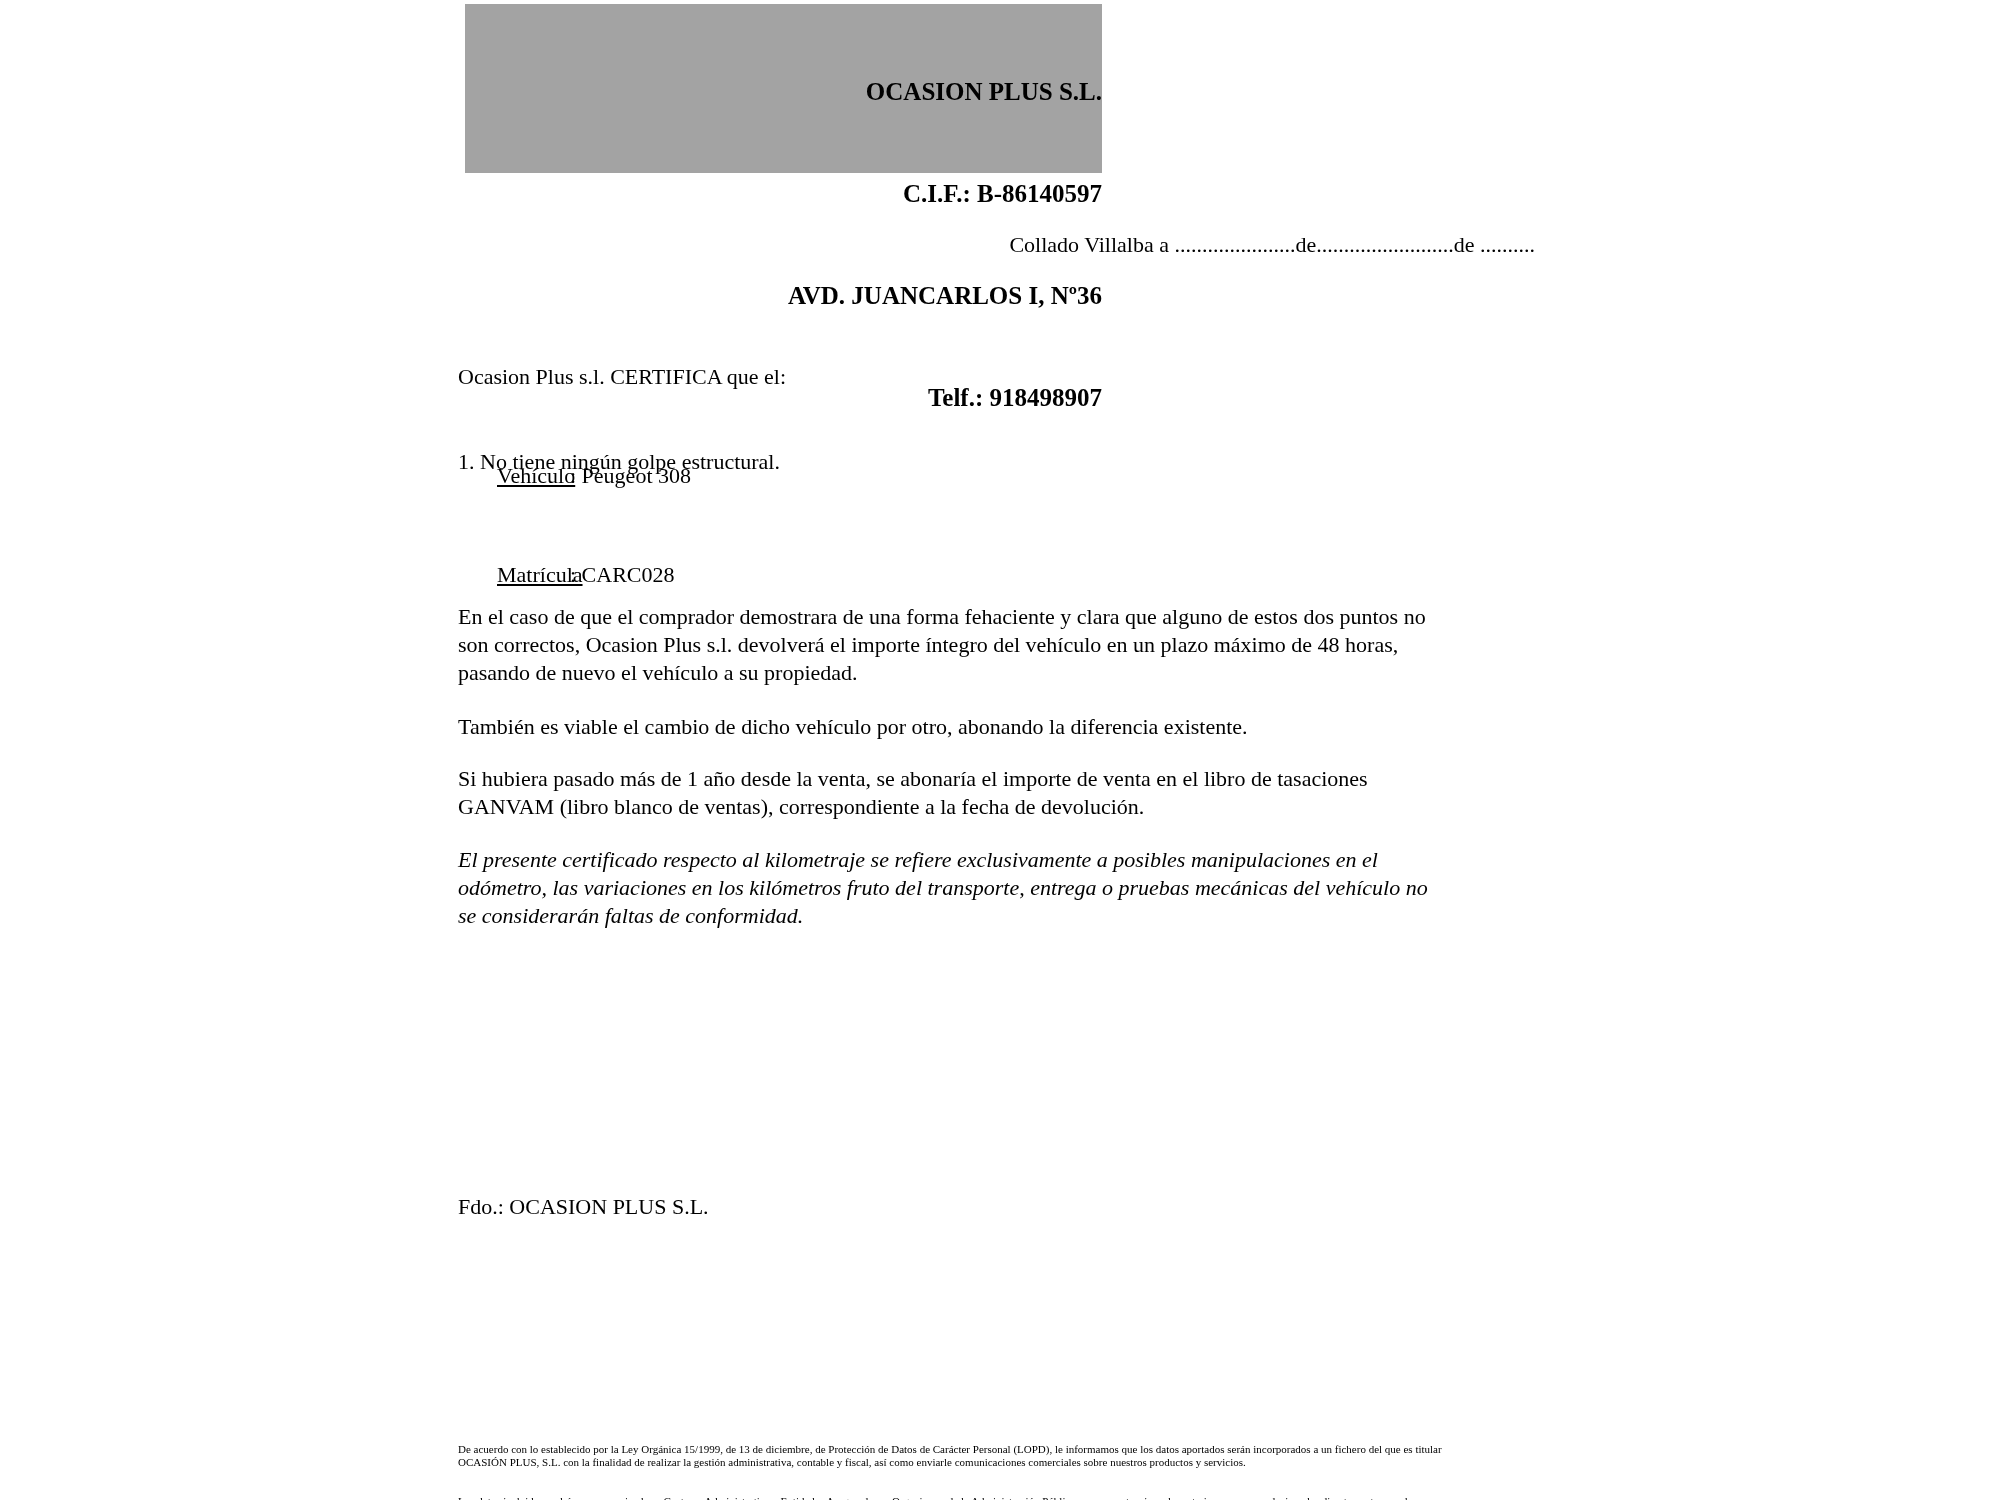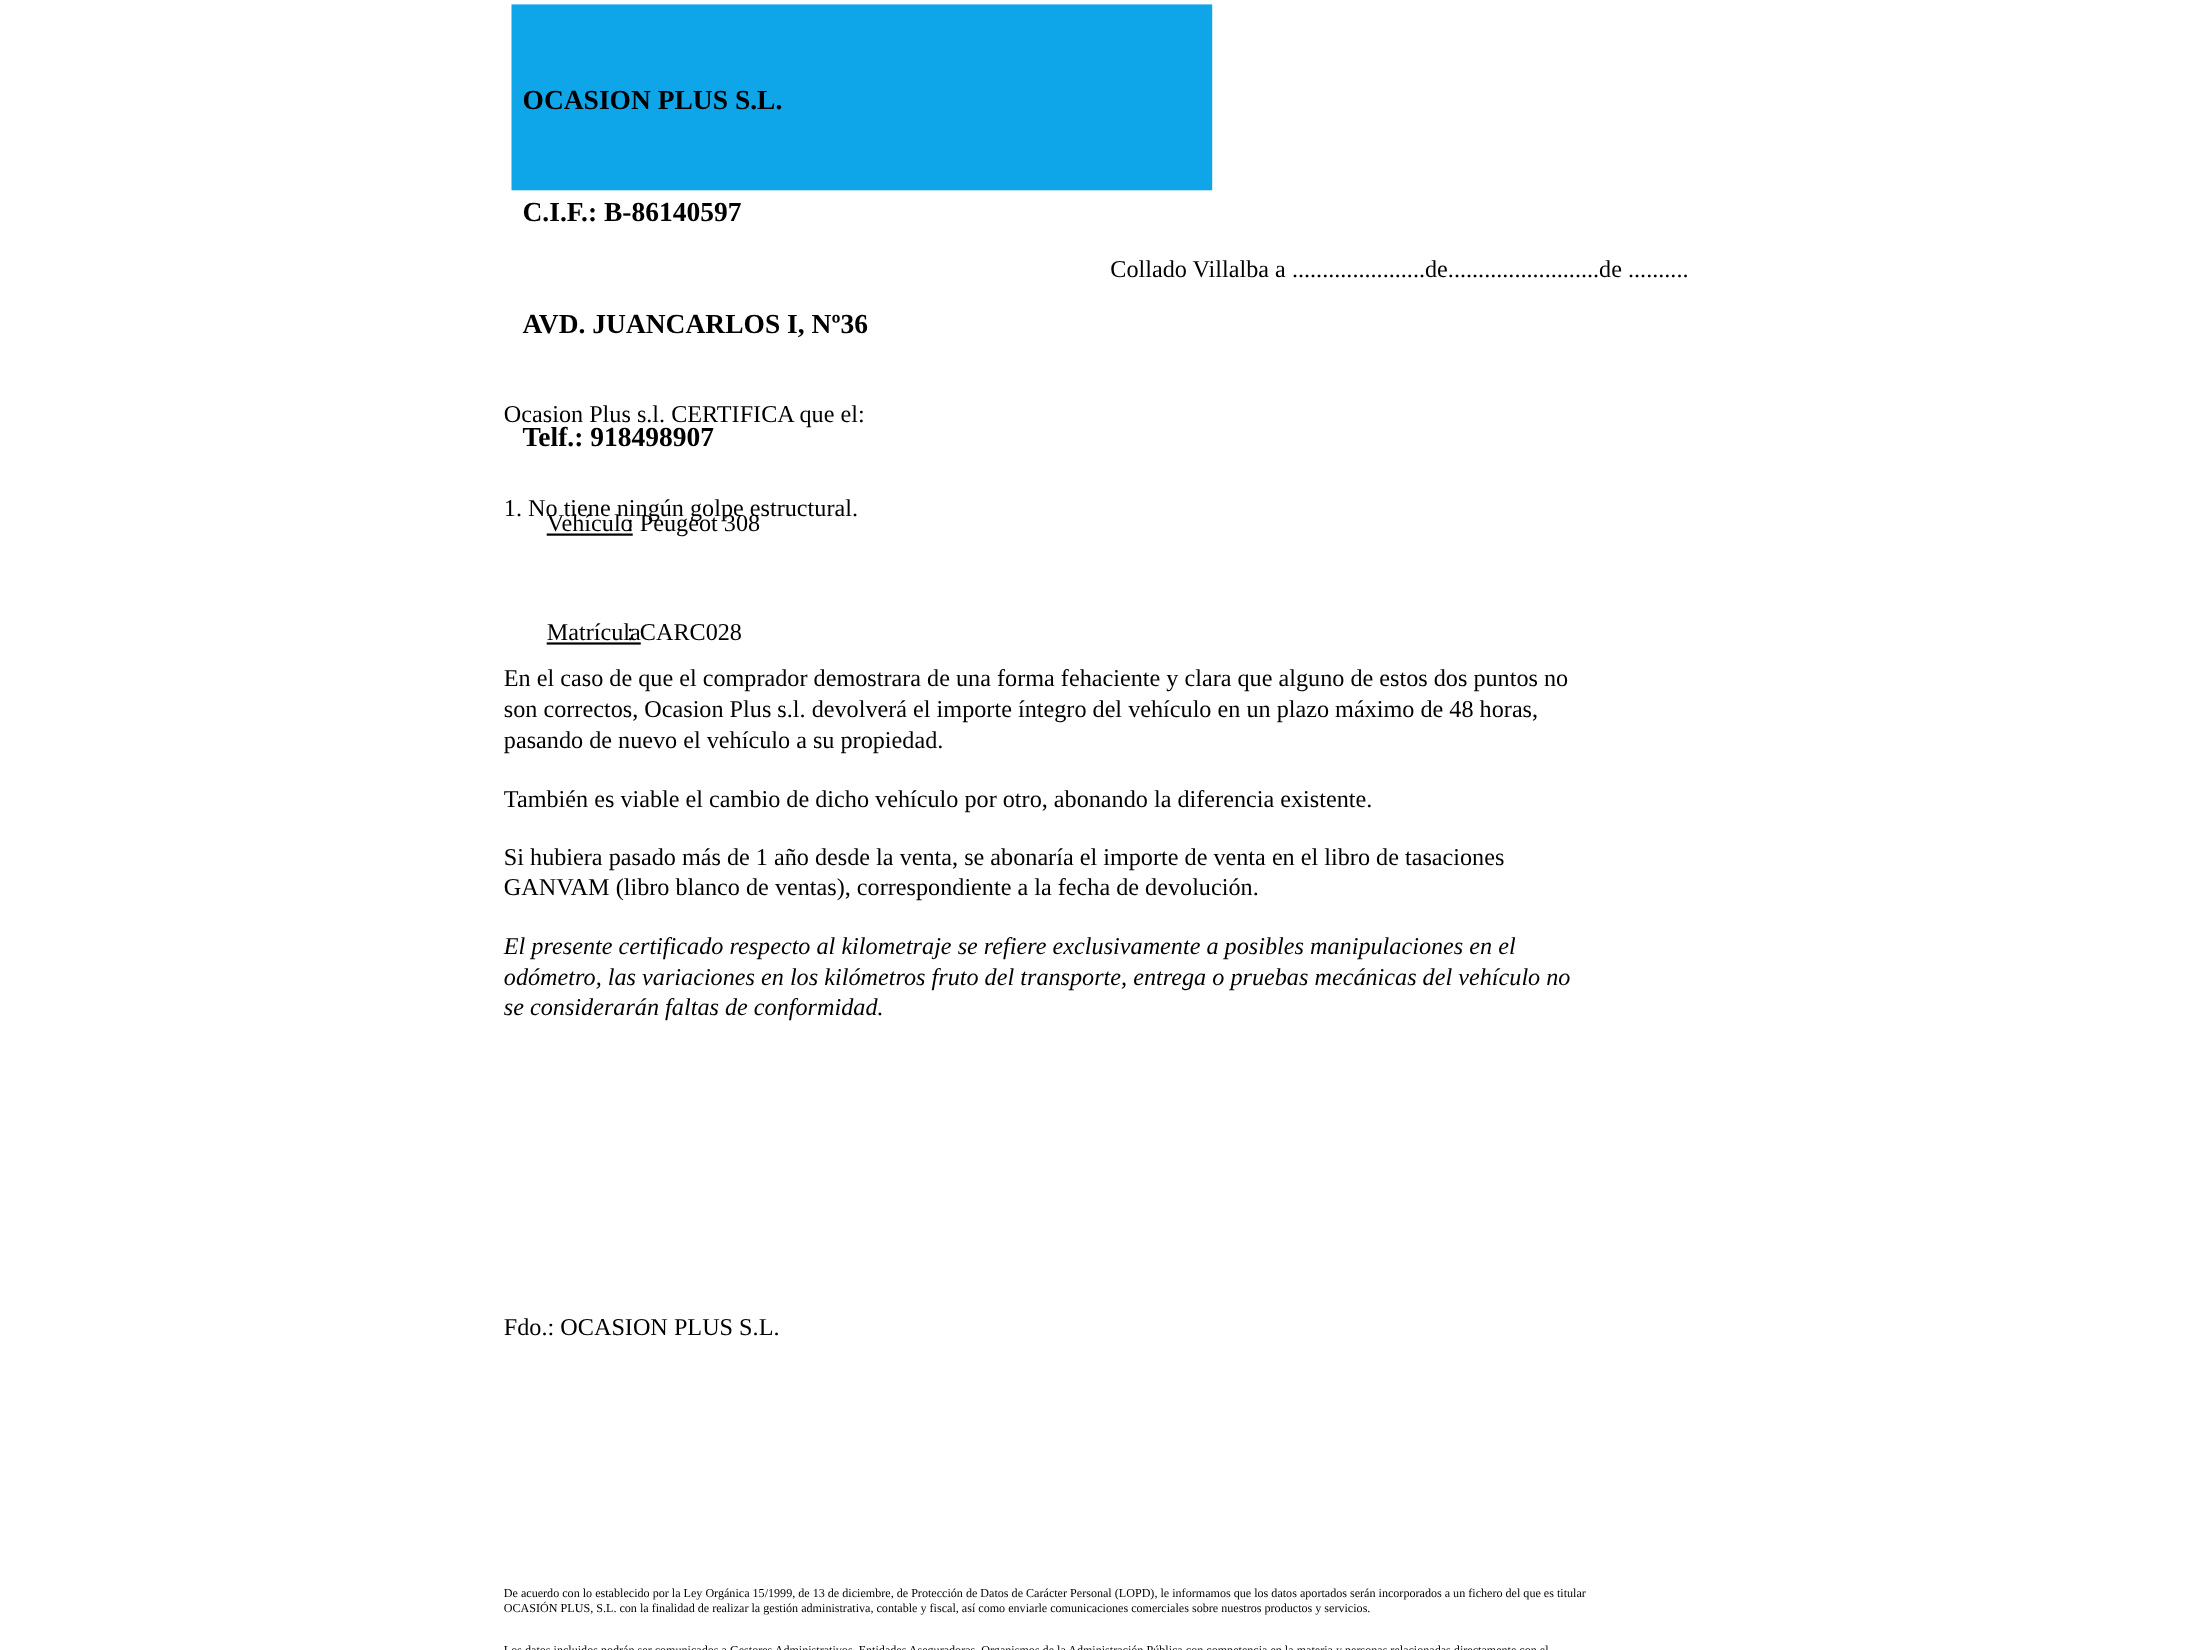--- a/index.html
+++ b/index.html
@@ -20,26 +20,27 @@
     background: #ffffff;
     overflow: hidden;
   }
   .header-box {
     position: absolute;
     left: 465px;
     top: 4px;
     width: 637px;
     height: 169px;
     box-sizing: border-box;
-    background: #0ea5e9;
+    background: #a3a3a3;
     padding: 3px 0 0 10px;
     font-weight: bold;
     font-size: 25px;
     line-height: 34px;
     white-space: pre;
+    text-align: right;
   }
   .date-line {
     position: absolute;
     left: 460px;
     top: 231px;
     width: 1075px;
     text-align: right;
     font-size: 22px;
     line-height: 28px;
     white-space: pre;

